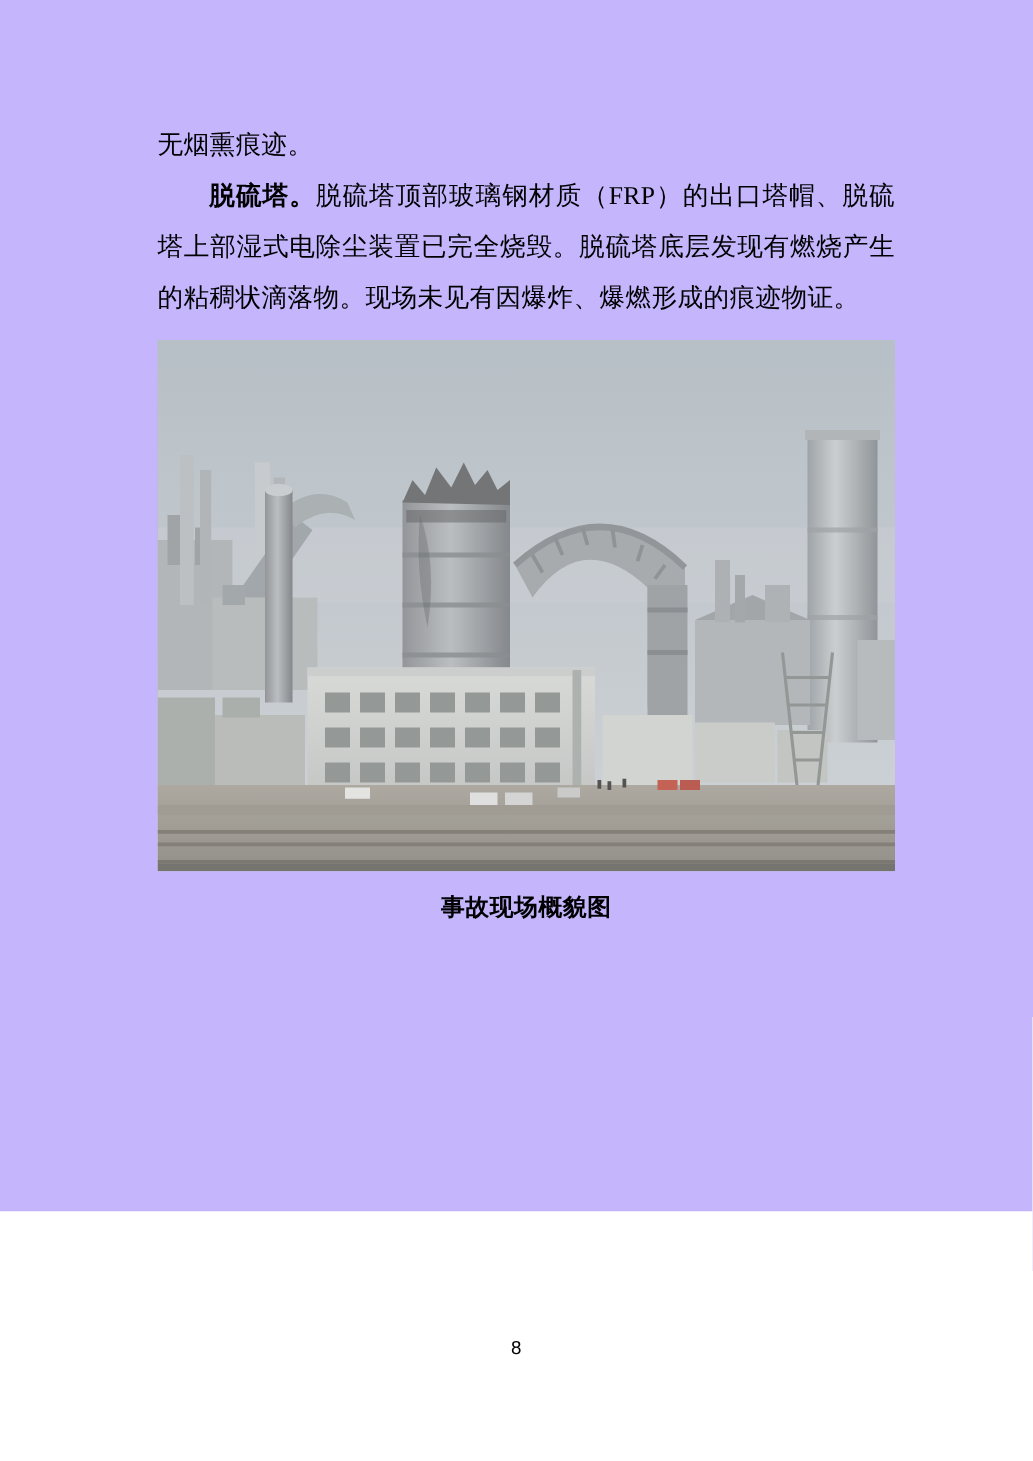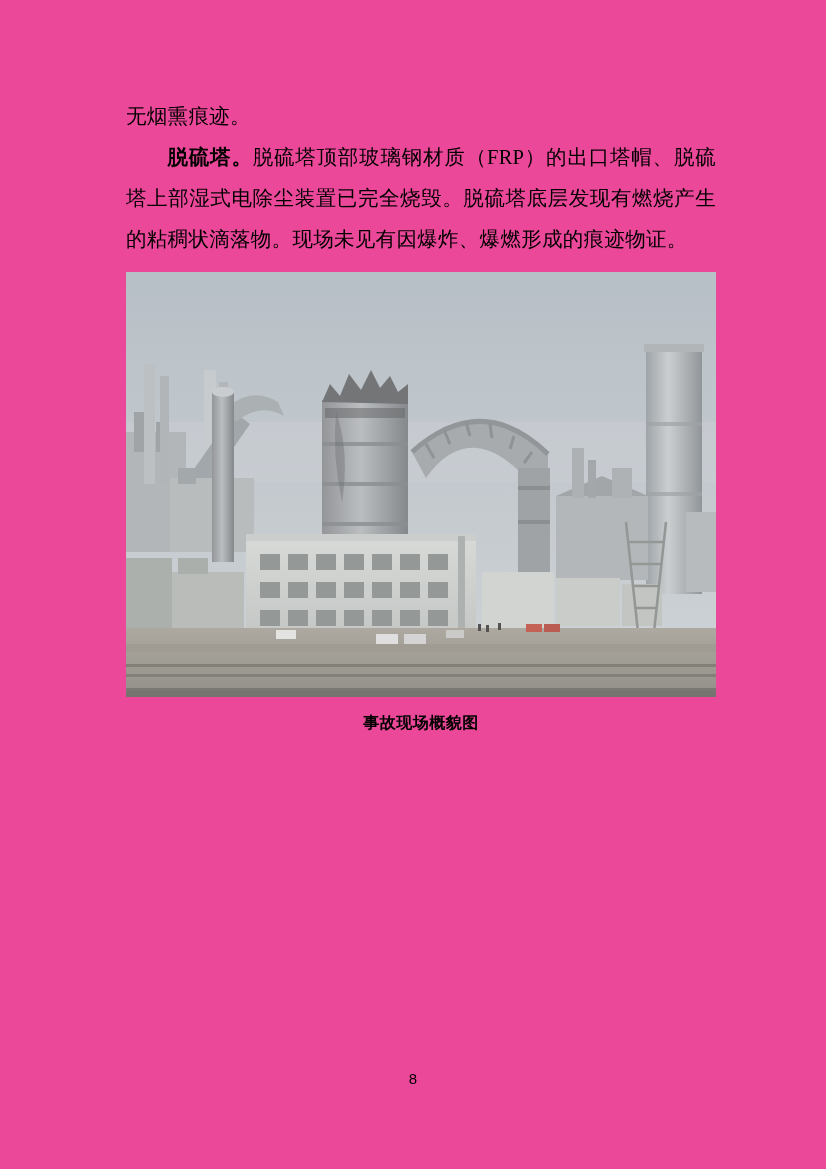--- a/index.html
+++ b/index.html
@@ -12,22 +12,22 @@
     height: 1169px;
     font-family: "Liberation Serif", "DejaVu Serif", serif;
     color: #000000;
     position: relative;
     overflow: hidden;
   }
   .page {
     position: absolute;
     left: 0; top: 0;
     width: 826px;
-    height: 1169px;
-    background: #ec4899;
+    height: 969px;
+    background: #c4b5fd;
   }
   .content {
     position: absolute;
     left: 126px;
     top: 96px;
     width: 590px;
   }
   p.body-par {
     margin: 0 0 0 0;
     font-size: 20.5px;
@@ -48,21 +48,21 @@
     width: 590px;
     height: 425px;
     position: relative;
     overflow: hidden;
     background: #b9bec2;
   }
   .figure svg { display: block; }
   .caption {
     margin-top: 16px;
     text-align: center;
-    font-size: 16px;
+    font-size: 19px;
     font-weight: bold;
     letter-spacing: 0.5px;
   }
   .after-figure {
     margin-top: 18px;
   }
   .page-number {
     position: absolute;
     left: 0;
     top: 1070px;

